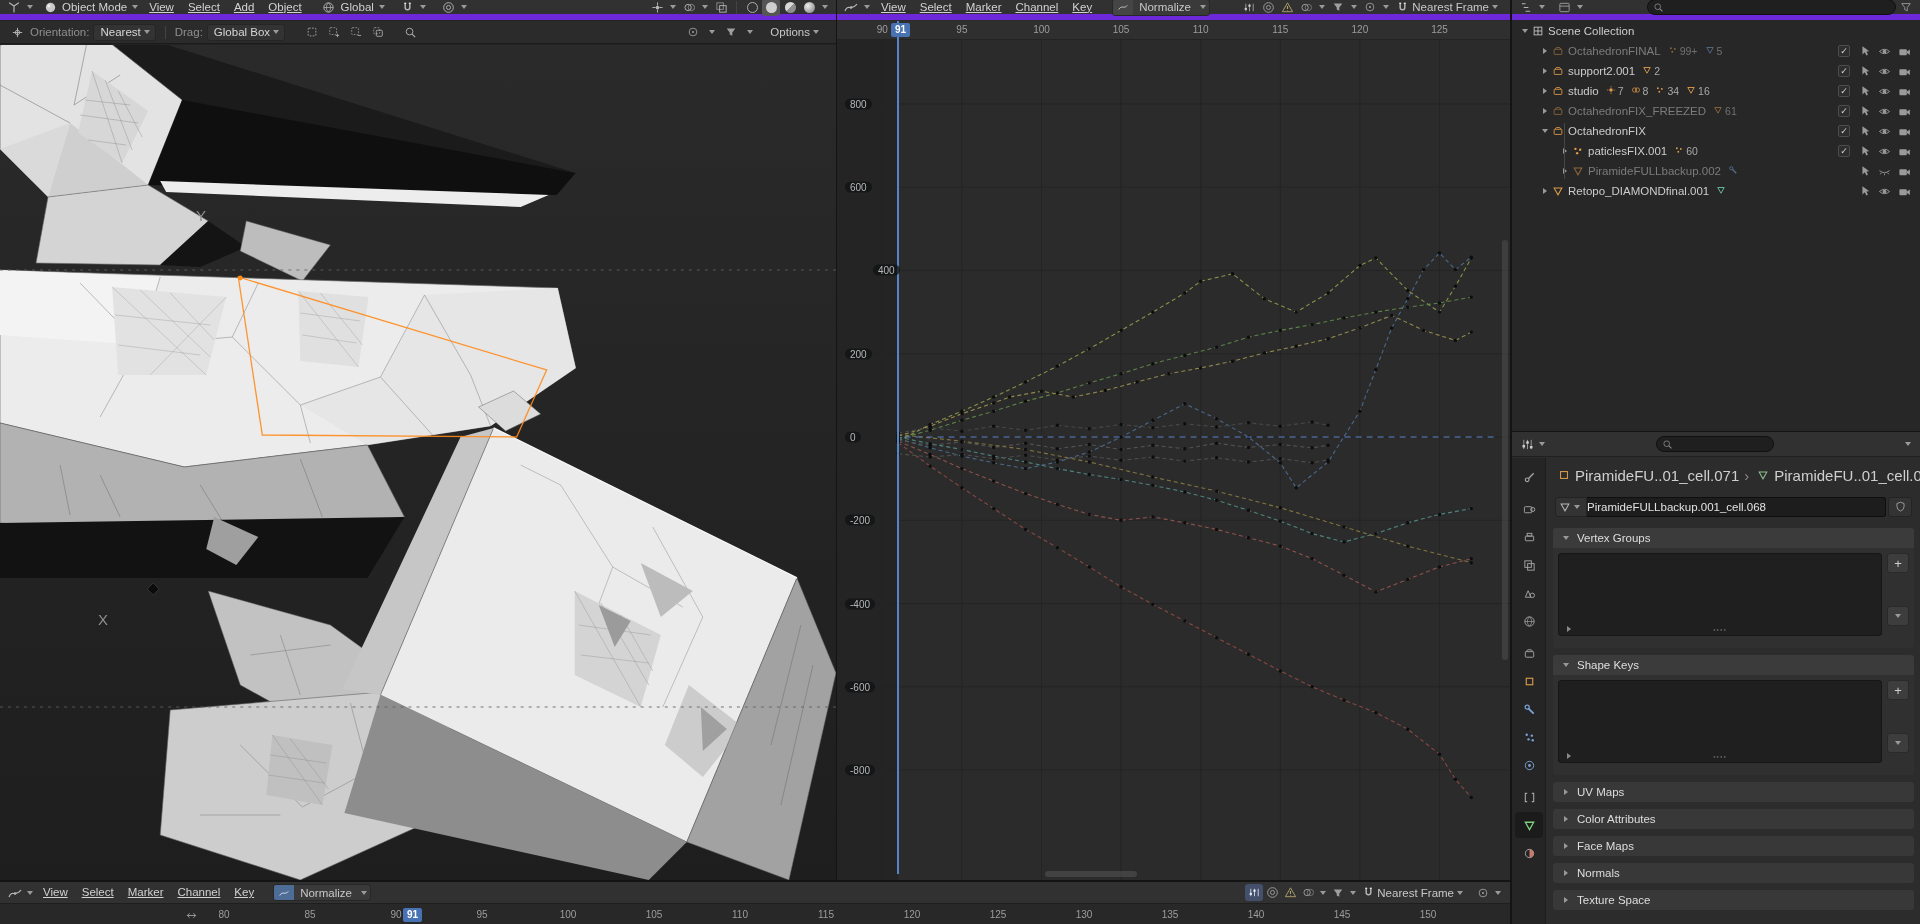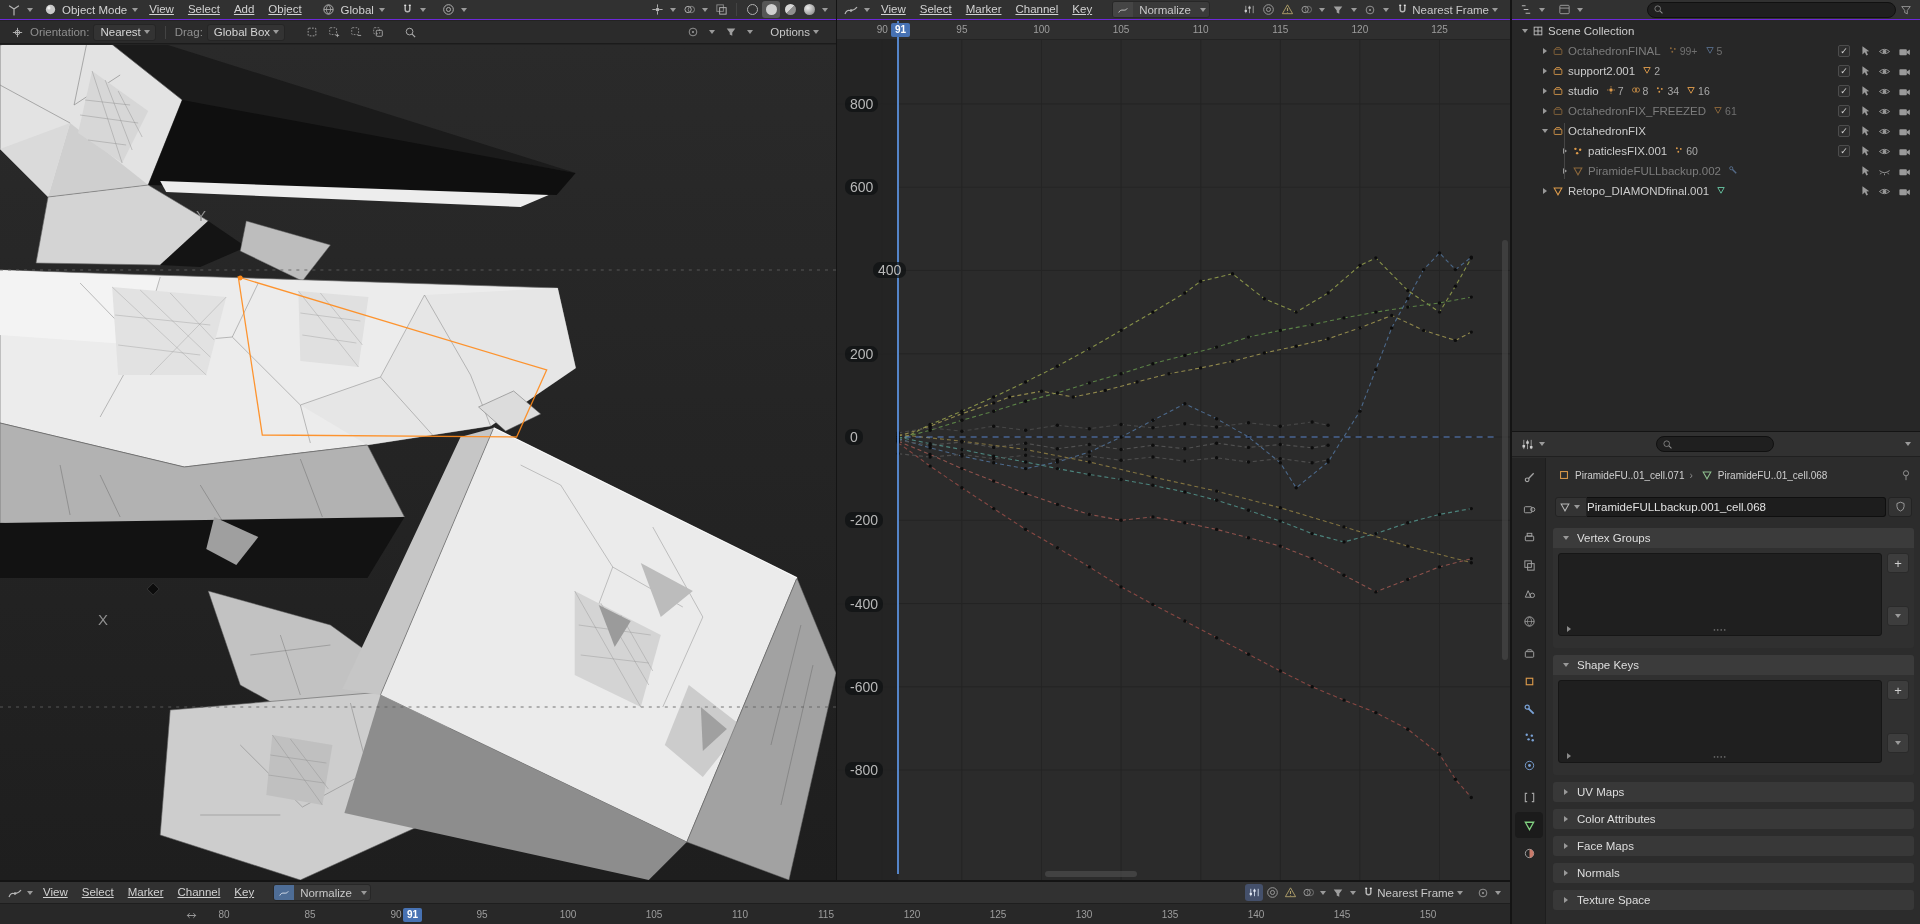--- a/index.html
+++ b/index.html
@@ -6,21 +6,21 @@
   html,body{background:#111;}
   #root{position:relative;width:1920px;height:924px;overflow:hidden;background:#1d1d1d;
         font-family:"Liberation Sans",sans-serif;font-size:11.5px;color:#c8c8c8;}
   section{position:absolute;}
   
   #viewport-area{left:0;top:0;width:836px;height:880px;background:#232323;overflow:hidden;}
   #graph-area{left:836px;top:0;width:674px;height:880px;background:#2b2b2b;border-left:1px solid #141414;overflow:hidden;}
   #right-col{left:1510px;top:0;width:410px;height:924px;background:#272727;border-left:2px solid #141414;overflow:hidden;}
   #timeline-area{left:0;top:880px;width:1510px;height:44px;background:#282828;border-top:2px solid #141414;overflow:hidden;}
   
-  .area-hdr{position:absolute;left:0;right:0;top:0;height:20px;background:#313131;border-bottom:1px solid #6d28d9;
+  .area-hdr{position:absolute;left:0;right:0;top:0;height:20px;background:#313131;border-bottom:6px solid #6d28d9;
             display:flex;align-items:center;padding:0 5px;gap:1px;white-space:nowrap;}
   .menu-item{padding:0 7px;line-height:19px;color:#d2d2d2;border-radius:3px;cursor:default;text-decoration:underline;}
   .caret{width:0;height:0;border-left:3.5px solid transparent;border-right:3.5px solid transparent;border-top:4px solid #9a9a9a;margin:0 3px;flex:none;}
   .ic{display:inline-flex;align-items:center;justify-content:center;width:18px;height:17px;border-radius:3px;flex:none;}
   .ic svg{display:block;}
   .ic.on{background:#44506b;}
   .hgroup{display:flex;align-items:center;margin-left:10px;}
   .hlabel{color:#d2d2d2;margin:0 2px 0 3px;}
   .dimtxt{color:#8f8f8f;}
   .dd{display:flex;align-items:center;background:#333333;border:1px solid #252525;border-radius:3px;height:17px;padding:0 2px 0 6px;color:#d6d6d6;}
@@ -34,21 +34,21 @@
   .vp-toolbar{position:absolute;left:0;right:0;top:21px;height:23px;background:#2b2b2b;border-bottom:1px solid #1b1b1b;
               display:flex;align-items:center;padding:0 8px;gap:4px;white-space:nowrap;}
   .vp-canvas{position:absolute;left:0;top:45px;right:0;bottom:0;}
   .vp-canvas svg.scene{position:absolute;left:0;top:0;width:100%;height:100%;}
   .axis-label{position:absolute;color:#8f8f8f;font-size:15px;}
   
   .ge-ruler{position:absolute;left:0;right:0;top:21px;height:19px;background:#2f2f2f;border-bottom:1px solid #232323;}
   .tick{position:absolute;top:3px;transform:translateX(-50%);font-size:10px;color:#9d9d9d;}
   .cfpill{position:absolute;background:#4772b3;color:#fff;font-size:10px;font-weight:bold;border-radius:2px;padding:0 4px;height:14px;line-height:14px;z-index:5;}
   .ge-canvas{position:absolute;left:0;top:40px;right:0;bottom:0;}
-  .ytick{position:absolute;left:8px;transform:translateY(-50%);font-size:14px;color:#b8b8b8;background:rgba(14,16,18,.72);padding:0 5px;border-radius:7px;z-index:4;}
+  .ytick{position:absolute;left:8px;transform:translateY(-50%);font-size:10px;color:#b8b8b8;background:rgba(14,16,18,.72);padding:0 5px;border-radius:7px;z-index:4;}
   .playhead{position:absolute;width:2px;background:#5585c9;z-index:3;}
   .hscroll{position:absolute;height:6px;border-radius:3px;background:#4f4f4f;opacity:.65;z-index:6;}
   .vscroll{position:absolute;width:6px;border-radius:3px;background:#4f4f4f;opacity:.55;z-index:6;}
   
   #outliner{position:absolute;top:0;left:0;right:0;height:430px;background:#272727;}
   #ol-tree{position:absolute;top:21px;left:0;right:0;bottom:0;}
   .ol-row{position:relative;height:20px;display:flex;align-items:center;white-space:nowrap;}
   .ol-row .lbl{margin-left:4px;color:#cccccc;}
   .ol-row.dim .lbl{color:#7c7c7c;}
   .ol-row.dim .oicon svg, .ol-row.dim .badge{opacity:.55;}
@@ -61,21 +61,21 @@
          color:#d6d6d6;font-size:9px;line-height:10px;text-align:center;}
   .ol-ric{position:absolute;display:inline-flex;}
   .indent-line{position:absolute;width:1px;background:#464646;}
   
   #properties{position:absolute;top:431px;left:0;right:0;bottom:0;background:#2c2c2c;border-top:1px solid #141414;}
   .pr-hdr{position:absolute;left:0;right:0;top:0;height:25px;background:#313131;border-bottom:1px solid #202020;display:flex;align-items:center;padding:0 6px;}
   #pr-tabs{position:absolute;left:0;top:26px;bottom:0;width:34px;background:#252525;border-right:1px solid #1e1e1e;}
   .pr-tab{position:absolute;left:3px;width:28px;height:26px;border-radius:4px;display:flex;align-items:center;justify-content:center;}
   .pr-tab.active{background:#1b1b1b;}
   #pr-content{position:absolute;left:35px;top:26px;right:0;bottom:0;}
-  .pr-crumb{position:absolute;left:8px;top:8px;right:8px;height:18px;display:flex;align-items:center;gap:5px;font-size:10px;color:#cfcfcf;white-space:nowrap;}
+  .pr-crumb{position:absolute;left:8px;top:8px;right:8px;height:18px;display:flex;align-items:center;gap:5px;font-size:15px;color:#cfcfcf;white-space:nowrap;}
   .crumb-sep{color:#8a8a8a;}
   .pr-name{position:absolute;left:8px;top:38px;right:8px;height:21px;display:flex;align-items:center;}
   .db-btn{height:20px;display:flex;align-items:center;background:#333;border:1px solid #232323;border-radius:3px 0 0 3px;padding:0 3px;}
   .name-field{flex:1;height:20px;background:#1d1d1d;border:1px solid #0f0f0f;border-left:none;display:flex;align-items:center;
               padding:0 0;color:#e2e2e2;border-radius:0 3px 3px 0;}
   .shield-btn{width:24px;height:20px;margin-left:2px;background:#333;border:1px solid #232323;border-radius:3px;display:flex;align-items:center;justify-content:center;}
   #pr-panels{position:absolute;left:6px;top:70px;right:6px;bottom:0;overflow:hidden;}
   .panel{margin-bottom:7px;}
   .panel-hd{height:20px;background:#383838;border-radius:3px;display:flex;align-items:center;gap:7px;padding-left:8px;color:#dedede;}
   .panel.open .panel-hd{border-radius:3px 3px 0 0;background:#3b3b3b;}

